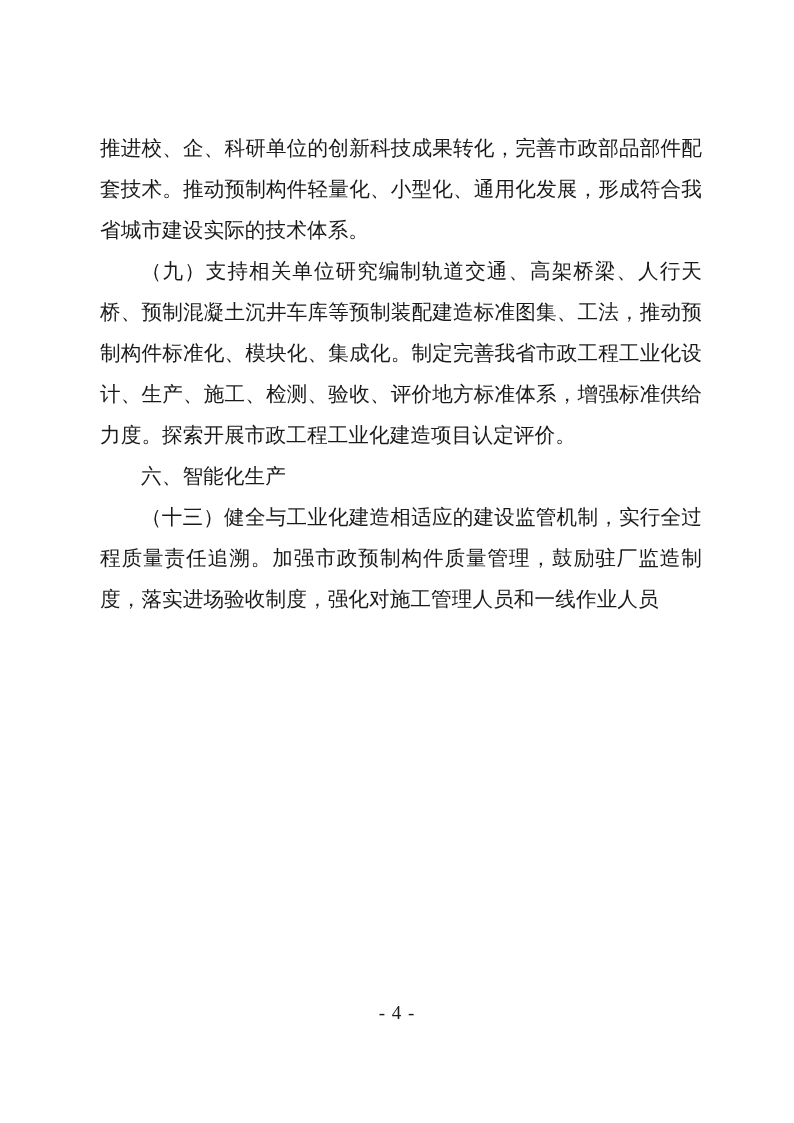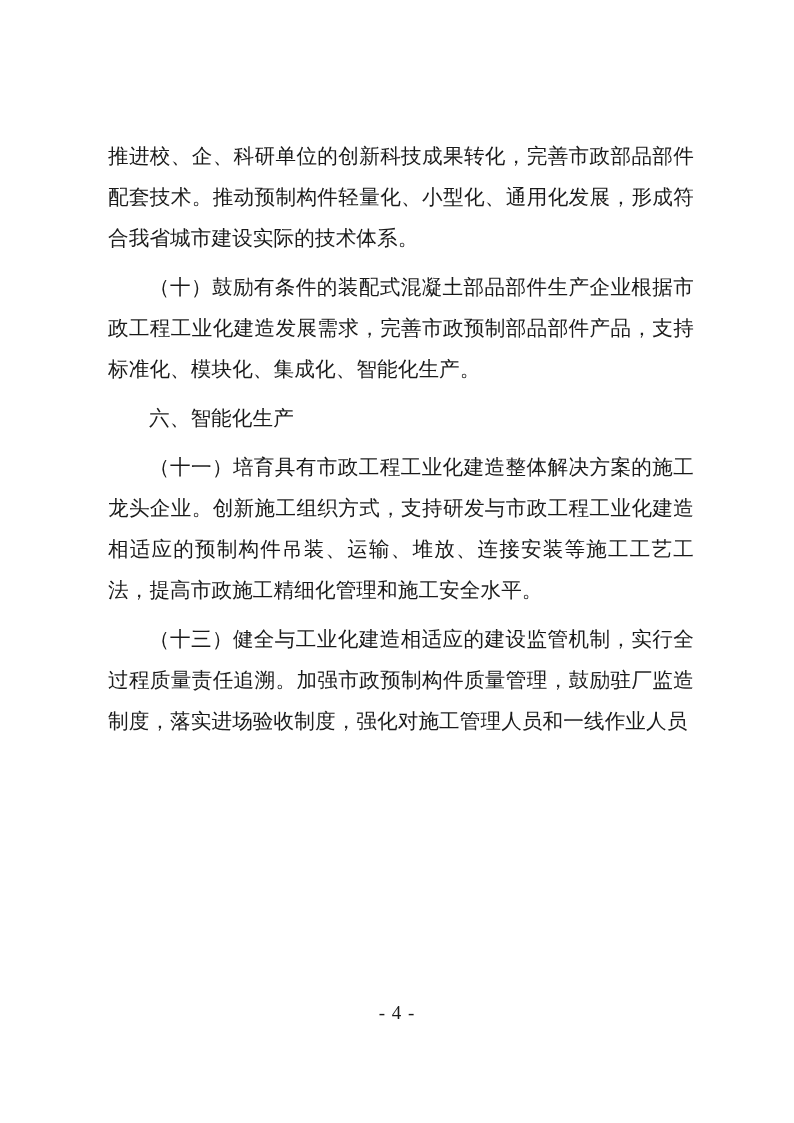--- a/index.html
+++ b/index.html
@@ -25,21 +25,21 @@
     padding: 128px 92px 0 100px;
   }
   .doc-body {
     font-size: 20.6px;
     line-height: 41px;
     text-align: justify;
     text-justify: inter-ideograph;
     letter-spacing: 0.1px;
   }
   .para {
-    margin: 8px;
+    margin: 0;
     text-indent: 0;
     white-space: pre-wrap;
   }
   .para.indent {
     text-indent: 41px;
   }
   .page-number {
     position: absolute;
     left: 0;
     right: 0;
@@ -50,19 +50,18 @@
     color: #1a1a1a;
     letter-spacing: 1px;
   }
 </style>
 </head>
 <body>
 
 <div class="page">
   <div class="doc-body">
     <p class="para">推进校、企、科研单位的创新科技成果转化，完善市政部品部件配套技术。推动预制构件轻量化、小型化、通用化发展，形成符合我省城市建设实际的技术体系。</p>
-    <p class="para indent">（十）鼓励有条件的装配式混凝土部品部件生产企业根据市政工程工业化建造发展需求，完善市政预制部品部件产品，支持标准化、模块化、集成化、智能化生产。</p>
+    <p class="para indent">（九）支持相关单位研究编制轨道交通、高架桥梁、人行天桥、预制混凝土沉井车库等预制装配建造标准图集、工法，推动预制构件标准化、模块化、集成化。制定完善我省市政工程工业化设计、生产、施工、检测、验收、评价地方标准体系，增强标准供给力度。探索开展市政工程工业化建造项目认定评价。</p>
     <p class="para indent">六、智能化生产</p>
-    <p class="para indent">（十一）培育具有市政工程工业化建造整体解决方案的施工龙头企业。创新施工组织方式，支持研发与市政工程工业化建造相适应的预制构件吊装、运输、堆放、连接安装等施工工艺工法，提高市政施工精细化管理和施工安全水平。</p>
     <p class="para indent">（十三）健全与工业化建造相适应的建设监管机制，实行全过程质量责任追溯。加强市政预制构件质量管理，鼓励驻厂监造制度，落实进场验收制度，强化对施工管理人员和一线作业人员</p>
   </div>
   <div class="page-number">- 4 -</div>
 </div>
 
 </body></html>

